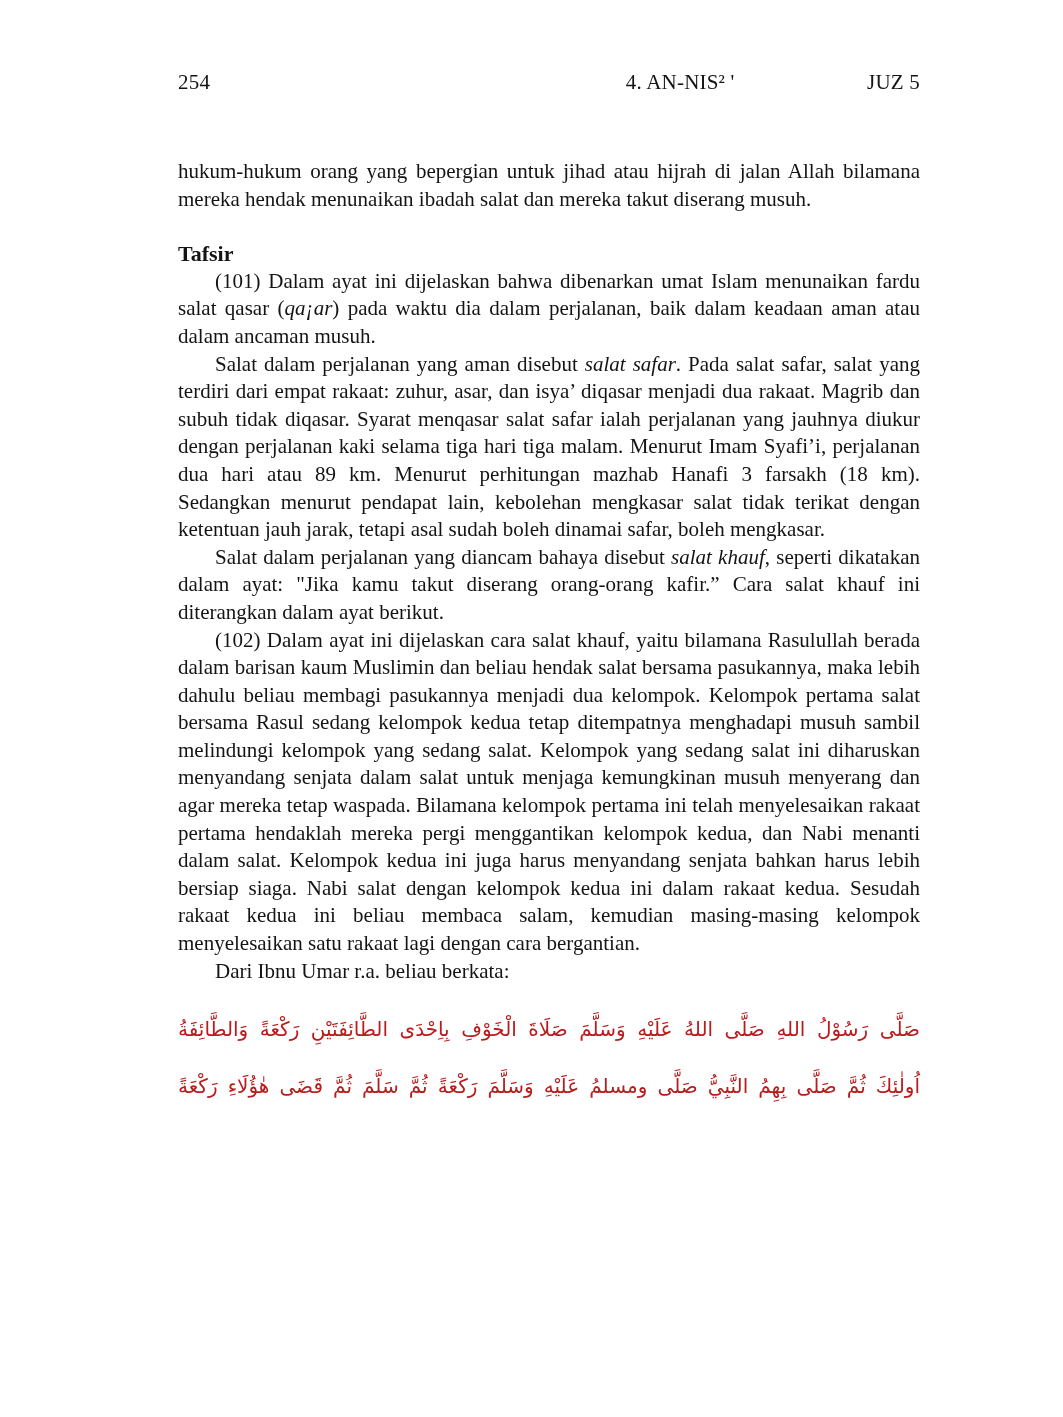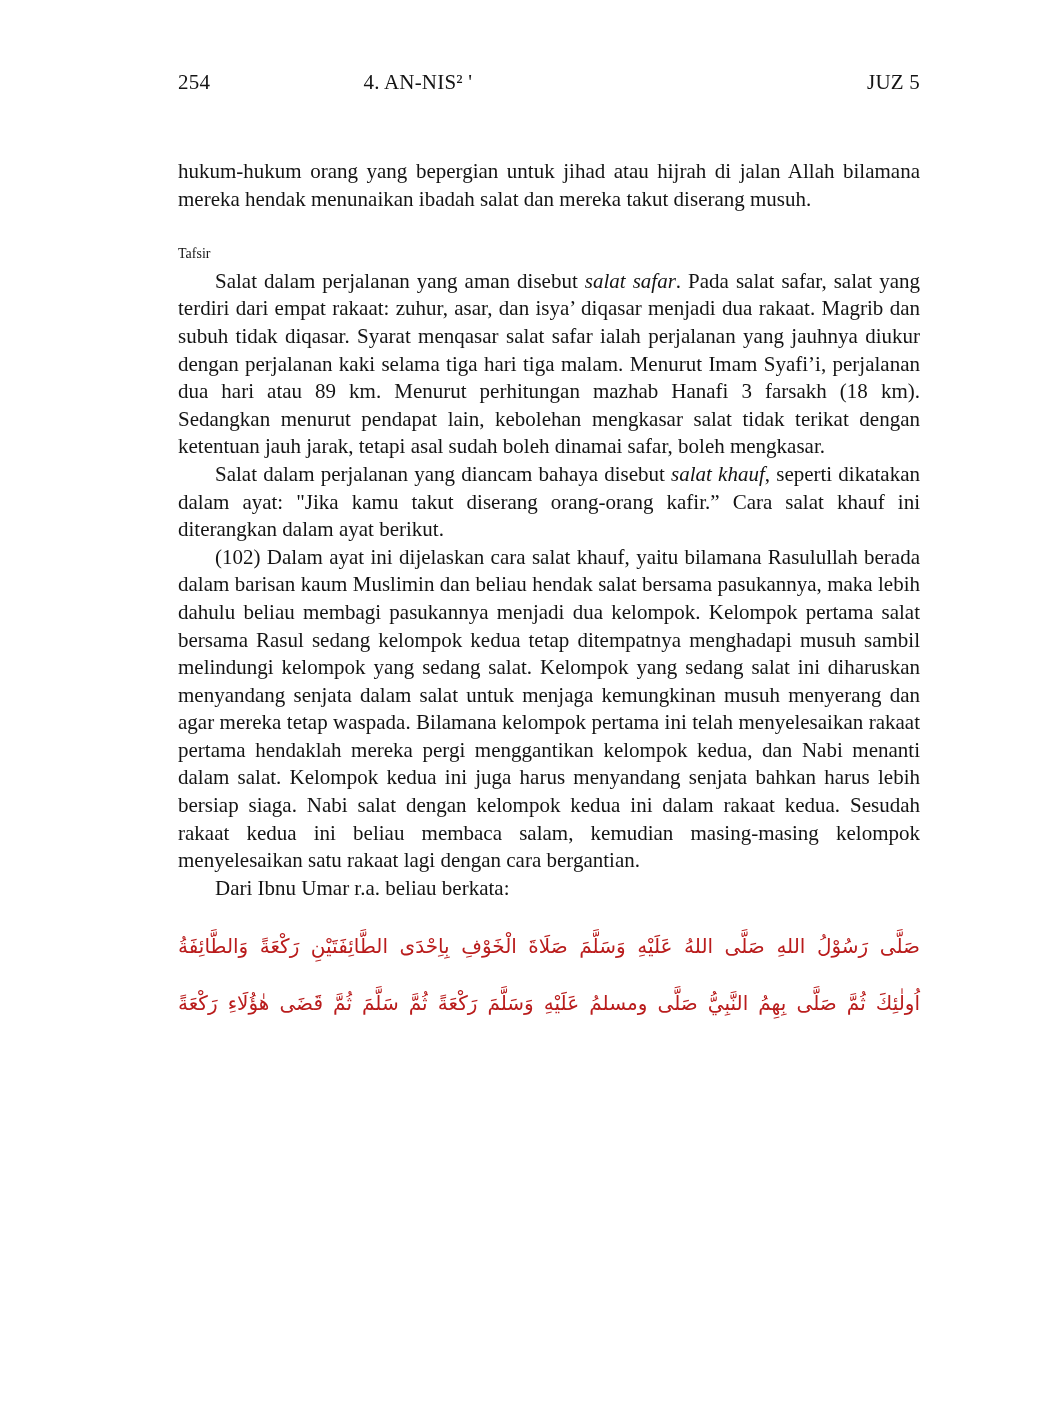--- a/index.html
+++ b/index.html
@@ -14,36 +14,36 @@
     padding: 70px 119px 0 178px;
     overflow: hidden;
   }
   .running-head {
     display: flex;
     align-items: baseline;
     font-size: 21px;
     letter-spacing: 0.2px;
   }
   .running-head .rh-left   { flex: 1; text-align: left; }
-  .running-head .rh-center { flex: 2; text-align: left; }
+  .running-head .rh-center { flex: 2; text-align: right; }
   .running-head .rh-right  { flex: 1; text-align: right; }
 
   .body-text {
     margin-top: 63px;
     font-size: 21px;
     line-height: 27.6px;
     text-align: justify;
   }
   .body-text p { margin: 0; }
   p.indent { text-indent: 37px; }
   h2.section-heading {
-    font-size: 14px;
+    font-size: 22px;
     line-height: 27.6px;
     margin: 27px 0 0 0;
-    font-weight: normal;
+    font-weight: bold;
     text-align: left;
   }
   .seg-i { font-style: italic; }
 
   .arabic-block {
     margin-top: 16px;
     direction: rtl;
     font-family: "DejaVu Sans", sans-serif;
     font-size: 20px;
     color: #b91c1c;
@@ -69,20 +69,21 @@
     <span class="rh-center">4. AN-NIS² '</span>
     <span class="rh-right">JUZ 5</span>
   </header>
 
   <main class="body-text">
 
     <p><span>hukum-hukum orang yang bepergian untuk jihad atau hijrah di jalan Allah bilamana mereka hendak menunaikan ibadah salat dan mereka takut diserang musuh.</span></p>
 
     <h2 class="section-heading">Tafsir</h2>
 
+    <p class="indent"><span>(101) Dalam ayat ini dijelaskan bahwa dibenarkan umat Islam menunaikan fardu salat qasar (</span><span class="seg-i">qa¡ar</span><span>) pada waktu dia dalam perjalanan, baik dalam keadaan aman atau dalam ancaman musuh.</span></p>
 
     <p class="indent"><span>Salat dalam perjalanan yang aman disebut </span><span class="seg-i">salat safar</span><span>. Pada salat safar, salat yang terdiri dari empat rakaat: zuhur, asar, dan isya’ diqasar menjadi dua rakaat. Magrib dan subuh tidak diqasar. Syarat menqasar salat safar ialah perjalanan yang jauhnya diukur dengan perjalanan kaki selama tiga hari tiga malam. Menurut Imam Syafi’i, perjalanan dua hari atau 89 km. Menurut perhitungan mazhab Hanafi 3 farsakh (18 km). Sedangkan menurut pendapat lain, kebolehan mengkasar salat tidak terikat dengan ketentuan jauh jarak, tetapi asal sudah boleh dinamai safar, boleh mengkasar.</span></p>
 
     <p class="indent"><span>Salat dalam perjalanan yang diancam bahaya disebut </span><span class="seg-i">salat khauf</span><span>, seperti dikatakan dalam ayat: "Jika kamu takut diserang orang-orang kafir.” Cara salat khauf ini diterangkan dalam ayat berikut.</span></p>
 
     <p class="indent"><span>(102) Dalam ayat ini dijelaskan cara salat khauf, yaitu bilamana Rasulullah berada dalam barisan kaum Muslimin dan beliau hendak salat bersama pasukannya, maka lebih dahulu beliau membagi pasukannya menjadi dua kelompok. Kelompok pertama salat bersama Rasul sedang kelompok kedua tetap ditempatnya menghadapi musuh sambil melindungi kelompok yang sedang salat. Kelompok yang sedang salat ini diharuskan menyandang senjata dalam salat untuk menjaga kemungkinan musuh menyerang dan agar mereka tetap waspada. Bilamana kelompok pertama ini telah menyelesaikan rakaat pertama hendaklah mereka pergi menggantikan kelompok kedua, dan Nabi menanti dalam salat. Kelompok kedua ini juga harus menyandang senjata bahkan harus lebih bersiap siaga. Nabi salat dengan kelompok kedua ini dalam rakaat kedua. Sesudah rakaat kedua ini beliau membaca salam, kemudian masing-masing kelompok menyelesaikan satu rakaat lagi dengan cara bergantian.</span></p>
 
     <p class="indent"><span>Dari Ibnu Umar r.a. beliau berkata:</span></p>
 
     <div class="arabic-block" dir="rtl">

